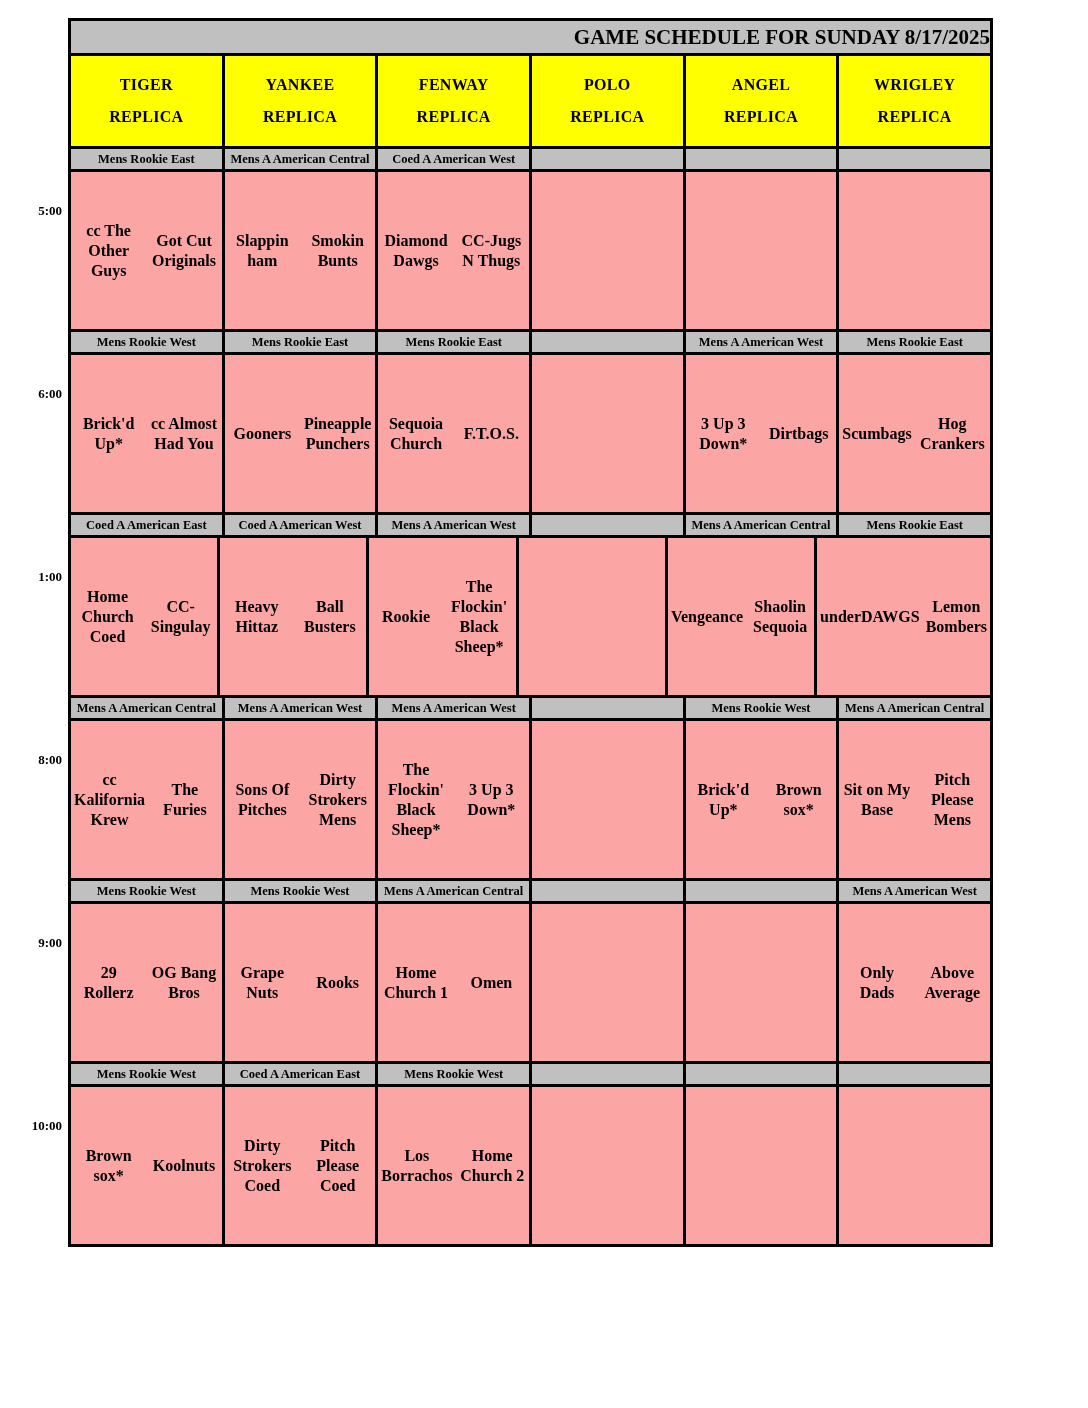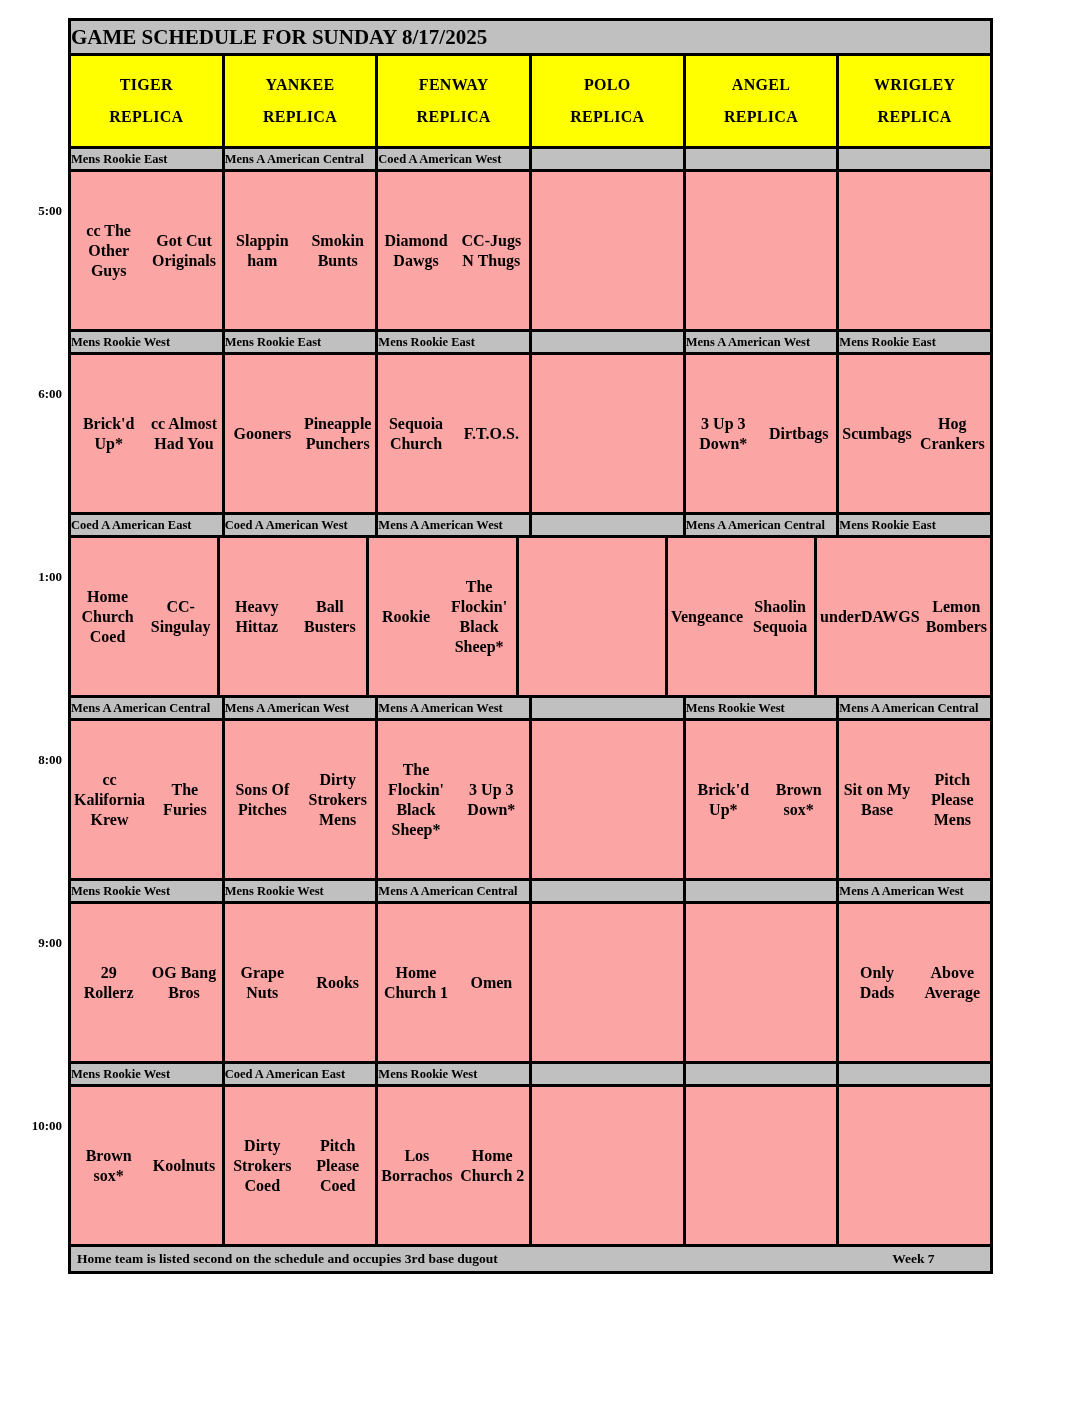--- a/index.html
+++ b/index.html
@@ -8,33 +8,33 @@
     font-family:"Liberation Serif","DejaVu Serif",serif;font-weight:bold;color:#000;
     overflow:hidden;
   }
   .schedule{
     position:absolute;left:68px;top:18px;width:925px;box-sizing:border-box;
     background:var(--border,#000000);padding:3px;
     display:flex;flex-direction:column;gap:3px;
   }
   .title-bar{
     height:32px;background:var(--bar,#c0c0c0);
-    text-align:left;font-size:21px;line-height:32px;
+    text-align:right;font-size:21px;line-height:32px;
   }
   .header-row{display:grid;grid-template-columns:repeat(6,1fr);gap:3px;height:90px;}
   .header-cell{
     background:var(--header-bg,#ffff00);
     display:flex;flex-direction:column;align-items:center;justify-content:space-evenly;
     font-size:16px;padding:6px 0;letter-spacing:0.3px;
   }
   #slots{display:flex;flex-direction:column;gap:3px;}
   .league-row{display:grid;grid-template-columns:repeat(6,1fr);gap:3px;height:20px;}
   .league-cell{
     background:var(--bar,#c0c0c0);font-size:12.5px;line-height:20px;
-    text-align:left;white-space:nowrap;overflow:hidden;
+    text-align:center;white-space:nowrap;overflow:hidden;
   }
   .game-row{display:grid;grid-template-columns:repeat(6,1fr);gap:3px;height:157px;}
   .game-cell{background:#fca5a5;display:flex;font-family:Liberation Serif, serif;}
   .team{
     flex:1;display:flex;align-items:center;justify-content:center;
     text-align:center;font-size:16px;line-height:1.25;padding:0 3px;
   }
   .footer-row{
     height:24px;background:var(--bar,#c0c0c0);position:relative;
     font-size:13.5px;line-height:24px;
@@ -277,24 +277,20 @@
           <div class="game-cell">
             <div class="team away"></div>
             <div class="team home"></div>
           </div>
           <div class="game-cell">
             <div class="team away"></div>
             <div class="team home"></div>
           </div>
         </div>
       </div>
-    <div class="footer-row">
-      <span class="note">Home team is listed second on the schedule and occupies 3rd base dugout</span>
-      <span class="week">Week 7</span>
-    </div>
   </div>
 <div class="time-label" style="top: 202px;">5:00</div>
     <div class="time-label" style="top: 385px;">6:00</div>
     <div class="time-label" style="top: 568px;">1:00</div>
     <div class="time-label" style="top: 751px;">8:00</div>
     <div class="time-label" style="top: 934px;">9:00</div>
     <div class="time-label" style="top: 1117px;">10:00</div>
   </div>
 
 </body></html>

